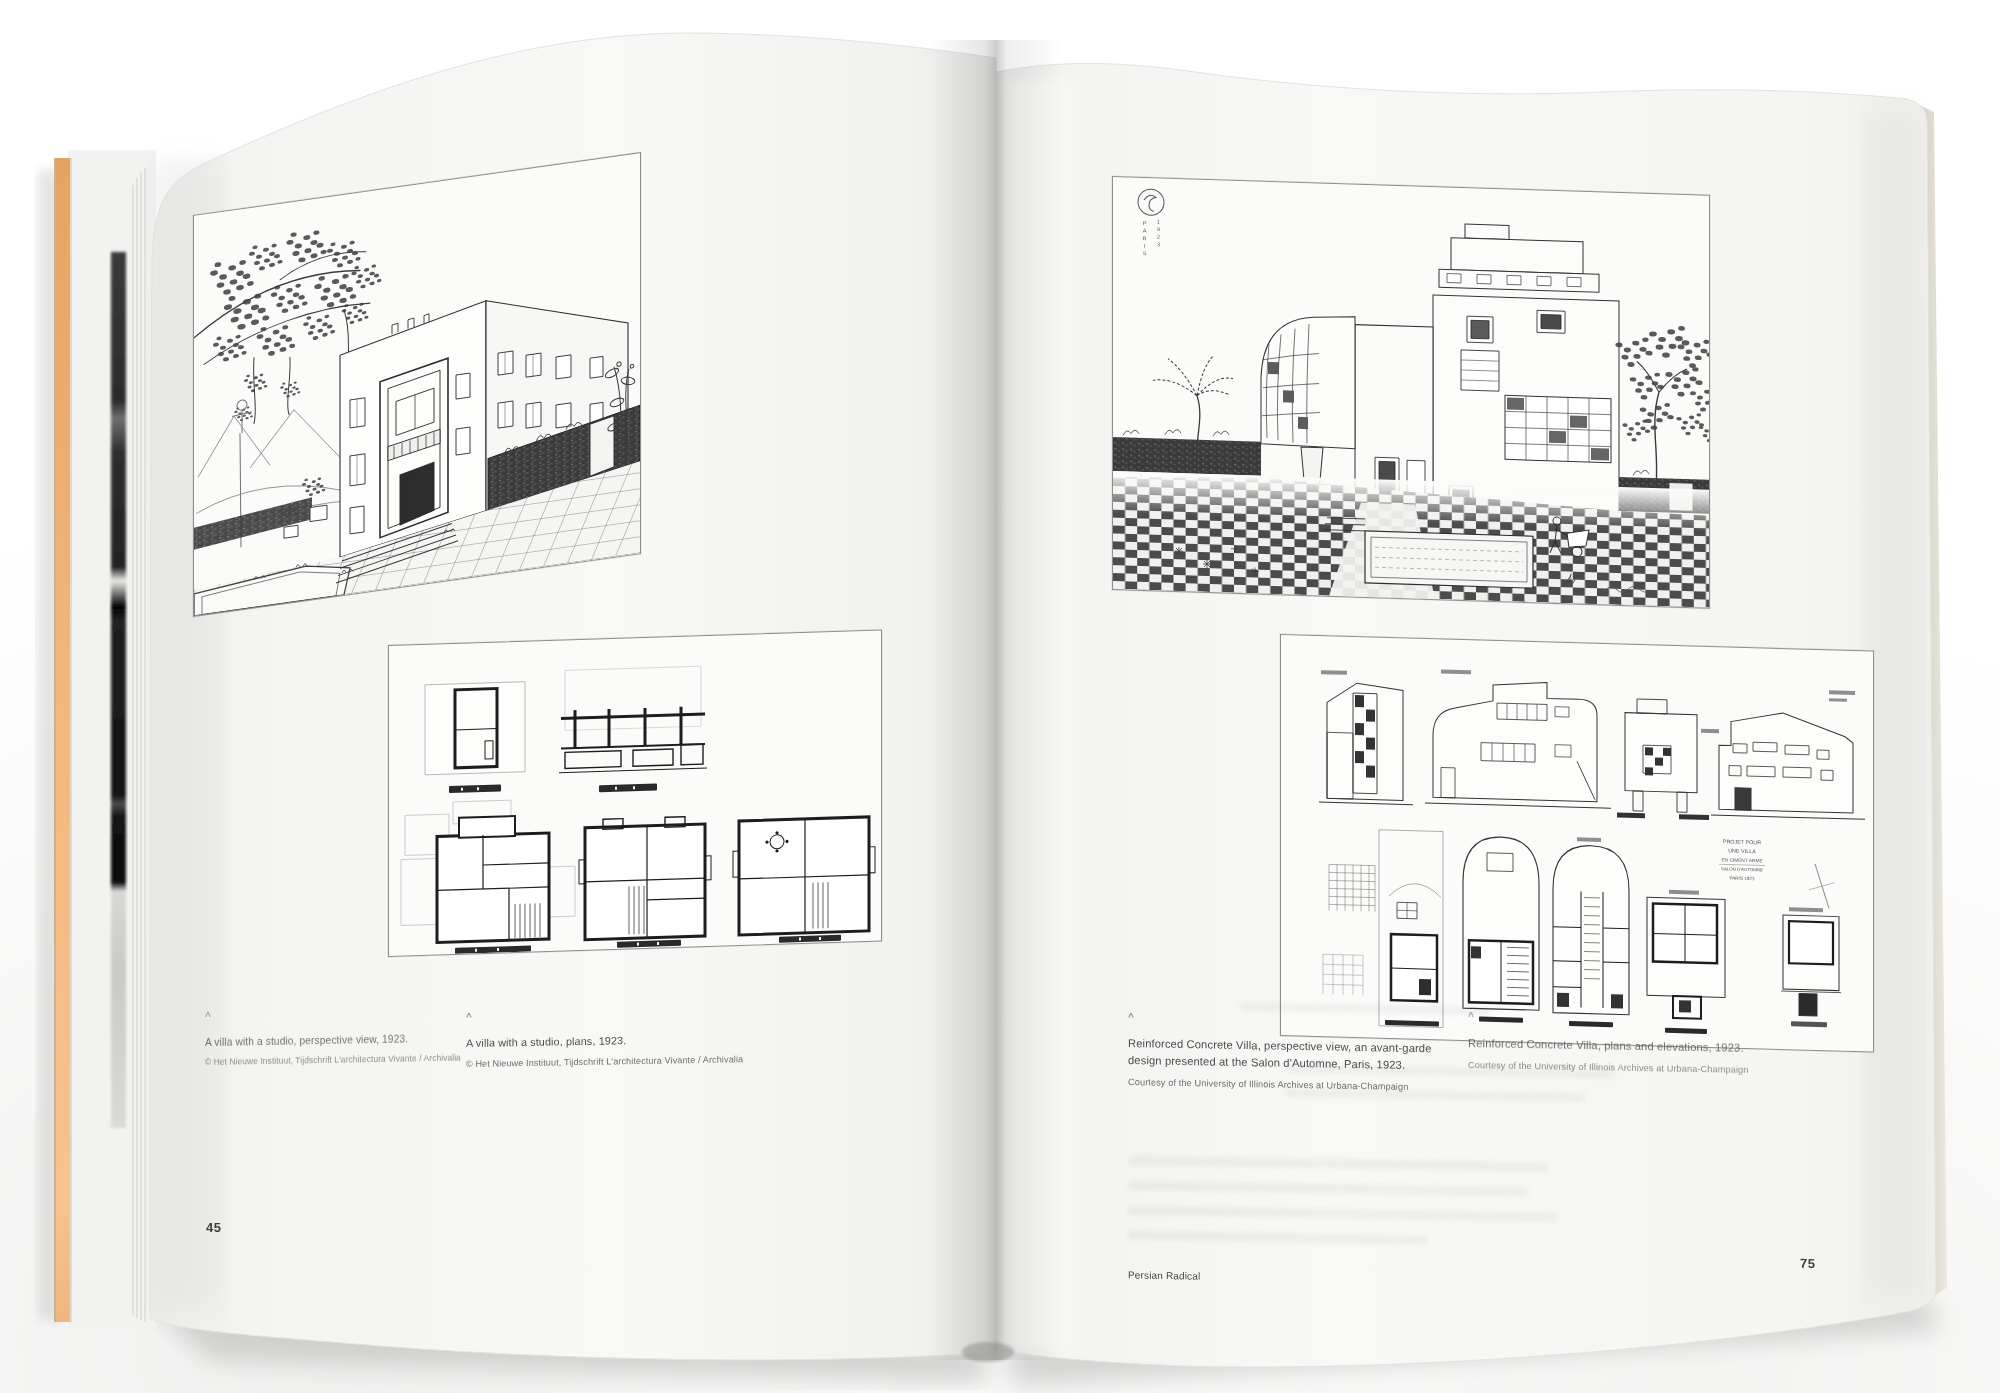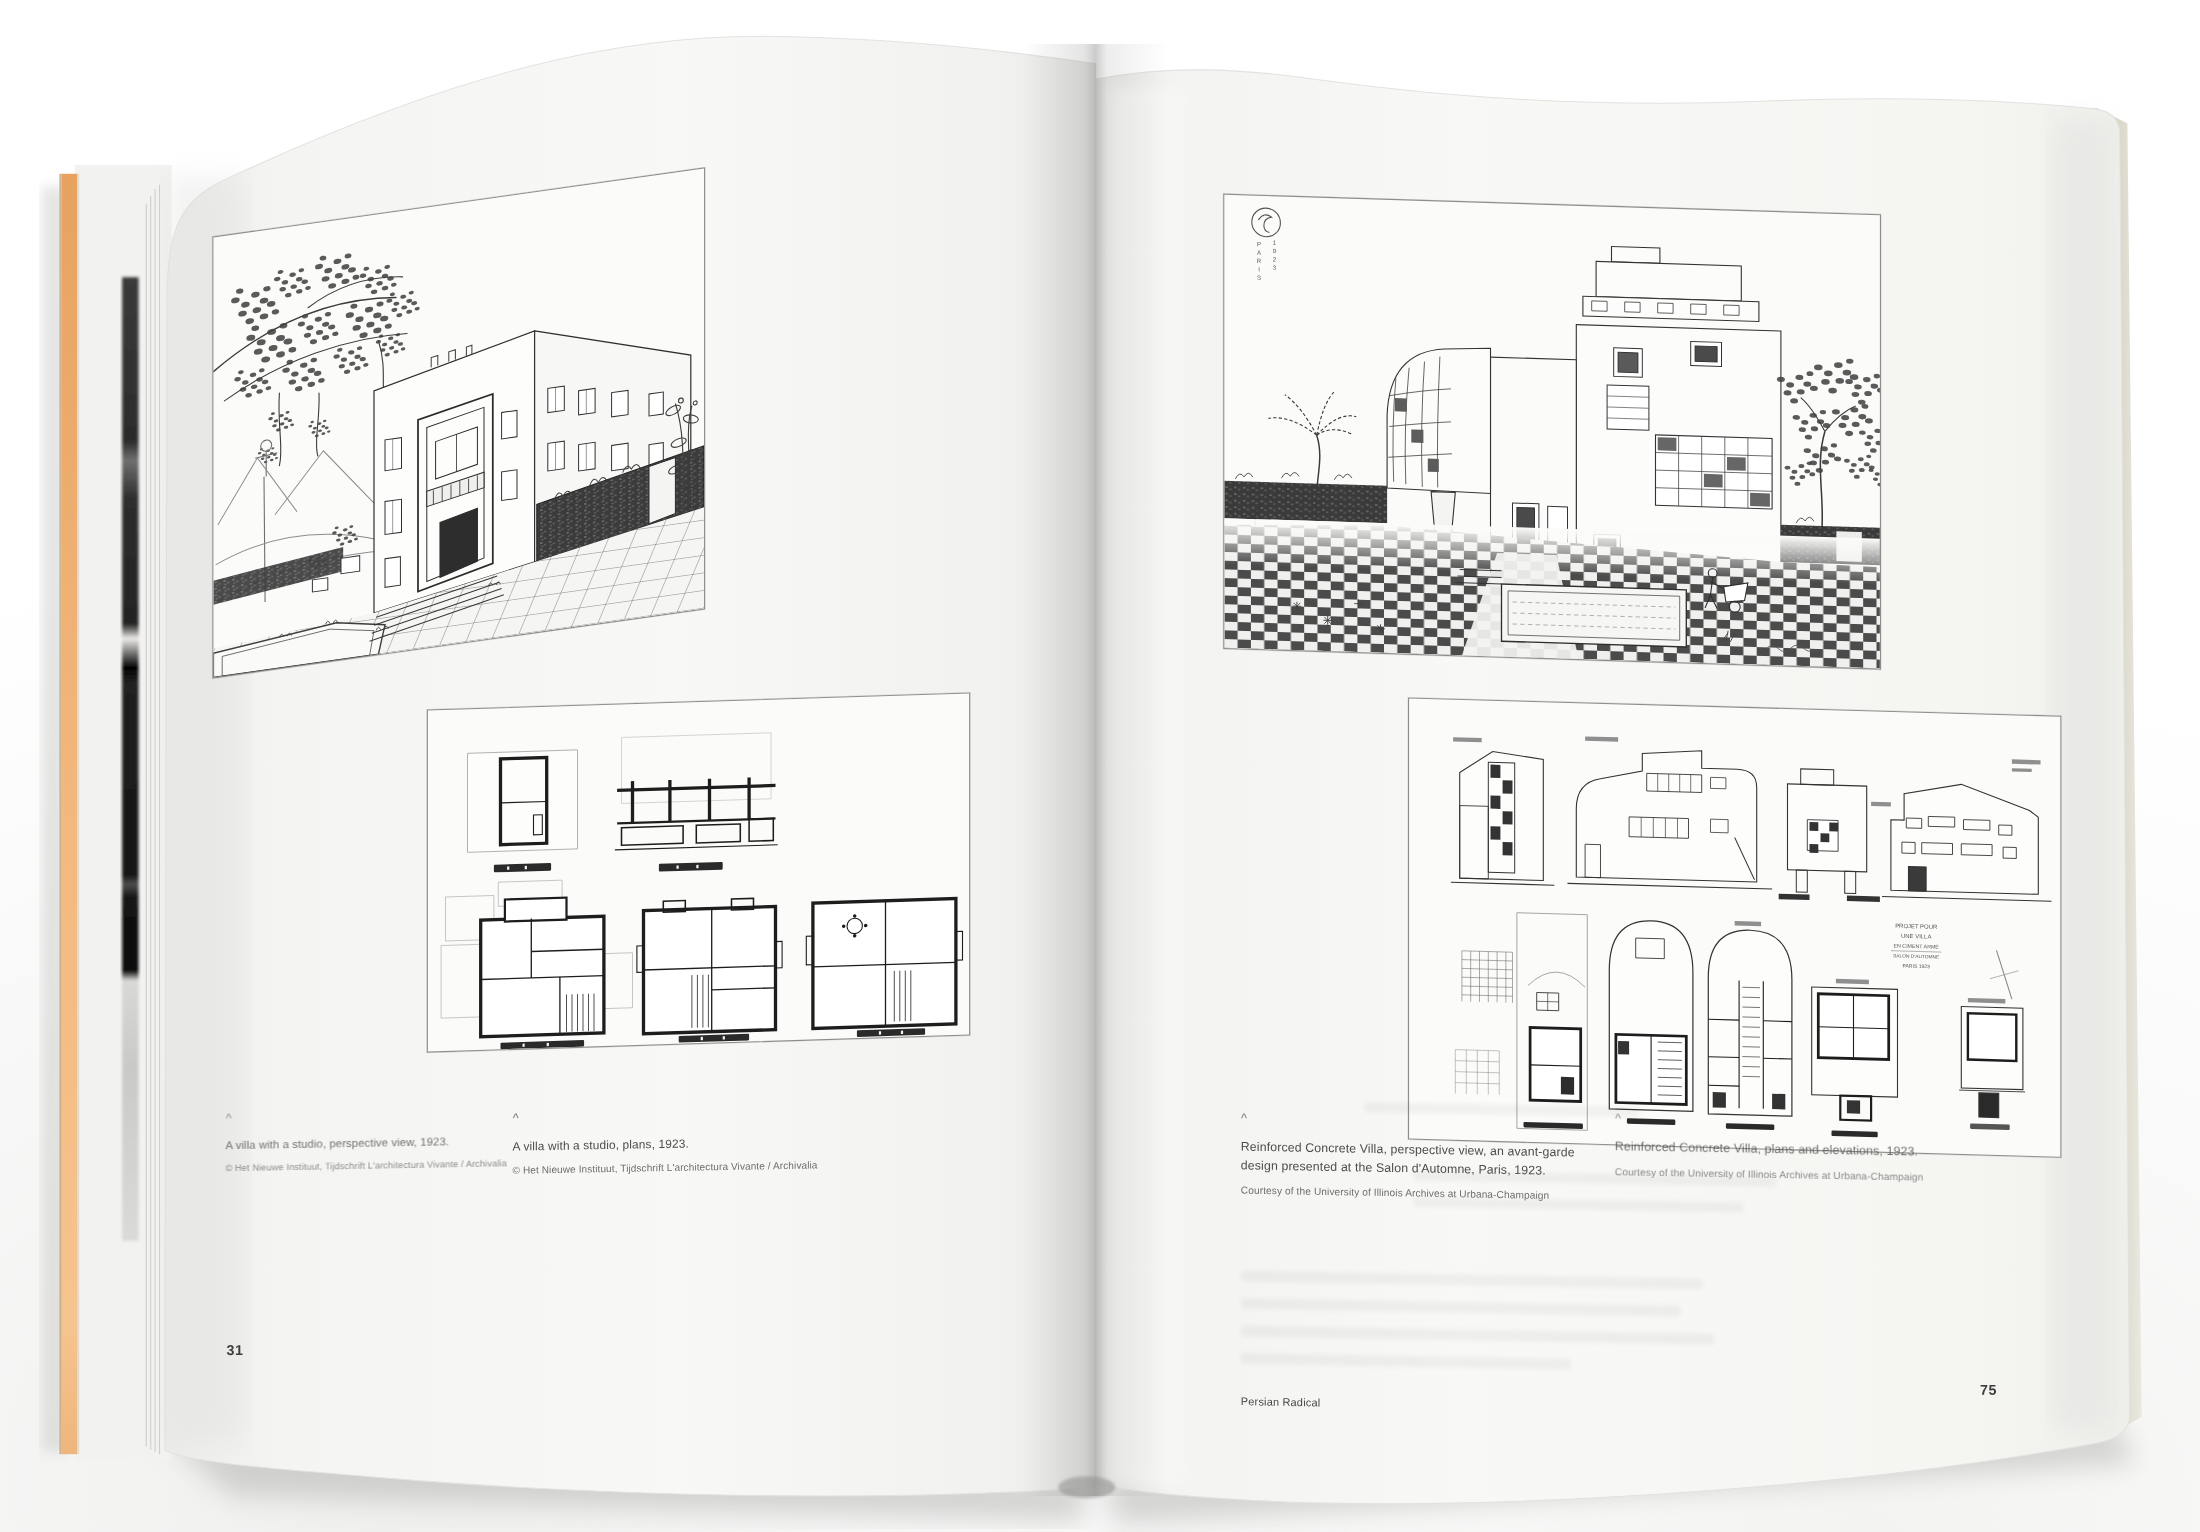--- a/index.html
+++ b/index.html
@@ -410,21 +410,21 @@
   <div class="cap soft" style="left:205px;top:1012px;width:250px;transform:skewY(-1deg);">
     <div class="caret">^</div>
     <div class="cap-text">A villa with a studio, perspective view, 1923.</div>
     <div class="cap-credit">© Het Nieuwe Instituut, Tijdschrift L'architectura Vivante / Archivalia</div>
   </div>
   <div class="cap" style="left:466px;top:1012px;width:300px;transform:skewY(-1deg);">
     <div class="caret">^</div>
     <div class="cap-text" style="font-size:10.8px">A villa with a studio, plans, 1923.</div>
     <div class="cap-credit" style="font-size:9.1px">© Het Nieuwe Instituut, Tijdschrift L'architectura Vivante / Archivalia</div>
   </div>
-  <div class="pageno" style="left:206px;top:1220px;">31</div>
+  <div class="pageno" style="left:206px;top:1220px;">45</div>
 
   <div class="figframe" style="left:1112px;top:176px;width:596px;height:412px;transform:skewY(1.8deg);">
     <svg width="596" height="412" viewBox="0 0 596 412">
       <defs>
         <pattern id="stn2" width="8" height="6" patternUnits="userSpaceOnUse">
           <rect width="8" height="6" fill="#3a3a3a"></rect>
           <rect x="1" y="1" width="2.2" height="1.5" fill="#6a6a6a"></rect>
           <rect x="4.4" y="3" width="2.2" height="1.4" fill="#5d5d5d"></rect>
         </pattern>
         <pattern id="chk" width="22" height="22" patternUnits="userSpaceOnUse" patternTransform="scale(1.1,.72)">

